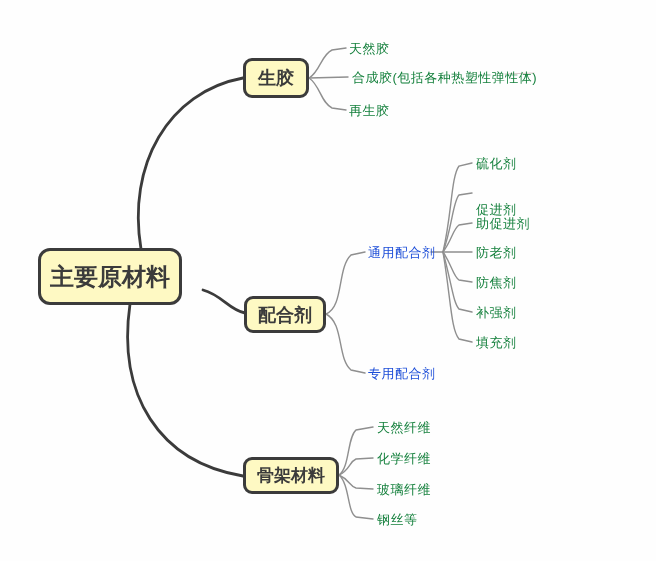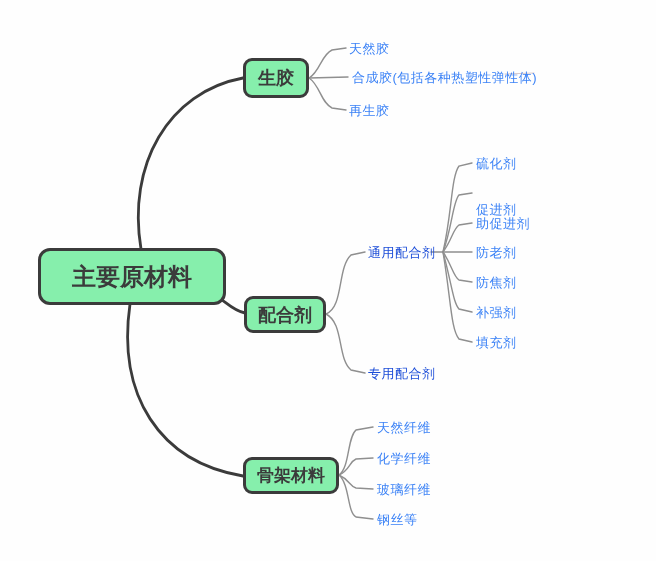--- a/index.html
+++ b/index.html
@@ -15,34 +15,34 @@
     background: #fefefe;
     overflow: hidden;
   }
   .connectors {
     position: absolute;
     left: 0; top: 0;
     width: 656px; height: 561px;
   }
   .node-box {
     position: absolute;
-    background: #86efac;
+    background: #fef9c3;
     border: 3px solid #3b3b3b;
     border-radius: 10px;
     display: flex;
     align-items: center;
     justify-content: center;
     color: #3b3b3b;
     font-weight: bold;
     box-sizing: border-box;
     white-space: nowrap;
   }
   .root-box {
     left: 38px; top: 248px;
-    width: 188px; height: 57px;
+    width: 144px; height: 57px;
     font-size: 24px;
     border-radius: 12px;
   }
   .box-raw-rubber {
     left: 243px; top: 58px;
     width: 66px; height: 40px;
     font-size: 18px;
     border-radius: 9px;
   }
   .box-compounding {
@@ -53,21 +53,21 @@
   }
   .box-skeleton {
     left: 243px; top: 457px;
     width: 96px; height: 37px;
     font-size: 17px;
     border-radius: 9px;
   }
   .leaf {
     position: absolute;
     transform: translateY(-50%);
-    color: #3b82f6;
+    color: #15803d;
     font-size: 13px;
     line-height: 1;
     white-space: nowrap;
     letter-spacing: 0.5px;
   }
   .mid {
     color: #1d4ed8;
   }
 </style>
 </head>

